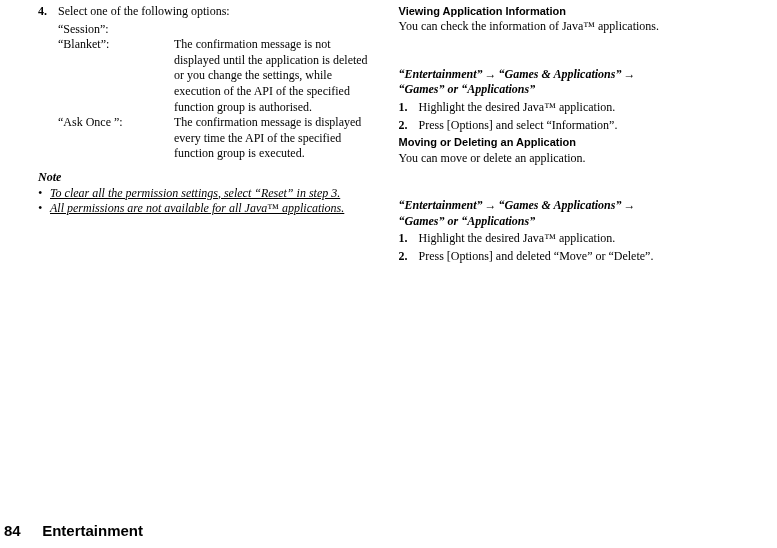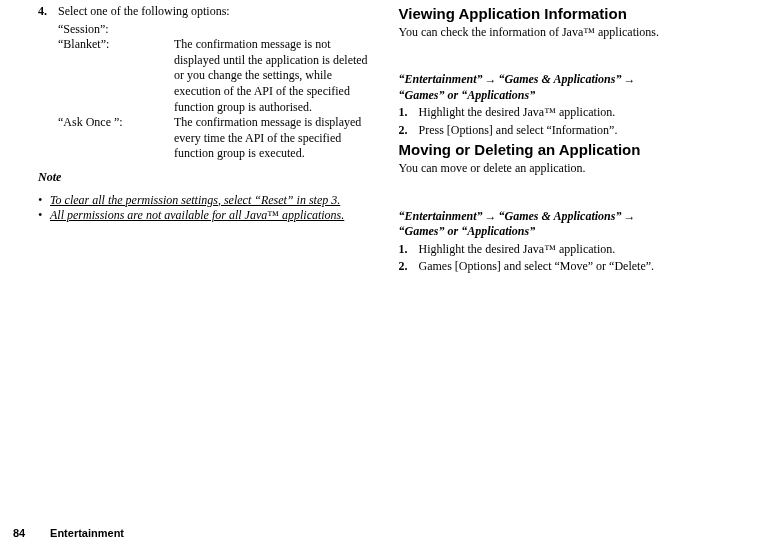--- a/index.html
+++ b/index.html
@@ -55,40 +55,40 @@
       flex-shrink: 0;
       padding-right: 6px;
     }
     .opt-desc {
       flex: 1;
     }
     .note-heading {
       font-style: italic;
       font-weight: bold;
       margin-top: 8px;
-      margin-bottom: 7px;
+      margin-bottom: 0;
       margin-left: 0;
     }
     .bullet {
       display: flex;
       margin-left: 0;
       font-style: italic;
     }
     .bullet-mark {
       width: 12px;
       flex-shrink: 0;
     }
     .bullet-text {
       flex: 1;
       text-decoration: underline;
     }
     .section-heading {
       font-family: Arial, Helvetica, sans-serif;
       font-weight: bold;
-      font-size: 15px;
+      font-size: 11px;
       margin-top: 0;
       margin-bottom: 1px;
     }
     .section-heading.mt {
     }
     .body-text {
       margin-bottom: 4px;
     }
     .nav-path {
       font-style: italic;
@@ -99,23 +99,22 @@
     .arrow {
       font-style: normal;
       font-weight: normal;
       padding: 0 2px;
     }
     .footer {
       position: absolute;
       bottom: 8px;
       left: 0;
       font-family: Arial, Helvetica, sans-serif;
-      font-size: 11px;
+      font-size: 15px;
       font-weight: bold;
-      padding-left: 9px;
     }
     .footer-num {
       display: inline-block;
       width: 34px;
       text-align: left;
       padding-left: 4px;
     }
     .footer-title {
       display: inline-block;
     }
@@ -175,21 +174,21 @@
     <div class="body-text">You can move or delete an application.</div>
     <div class="nav-path">
       <span>“Entertainment”</span><span class="arrow">→</span><span>“Games &amp; Applications”</span><span class="arrow">→</span><br><span>“Games” or “Applications”</span>
     </div>
     <div class="step">
       <div class="step-num">1.</div>
       <div class="step-text">Highlight the desired Java™ application.</div>
     </div>
     <div class="step">
       <div class="step-num">2.</div>
-      <div class="step-text">Games [Options] and select “Move” or “Delete”.</div>
+      <div class="step-text">Press [Options] and deleted “Move” or “Delete”.</div>
     </div>
 
   </div>
 </div>
 
 <div class="footer">
   <span class="footer-num">84</span>
   <span class="footer-title">Entertainment</span>
 </div>
 

